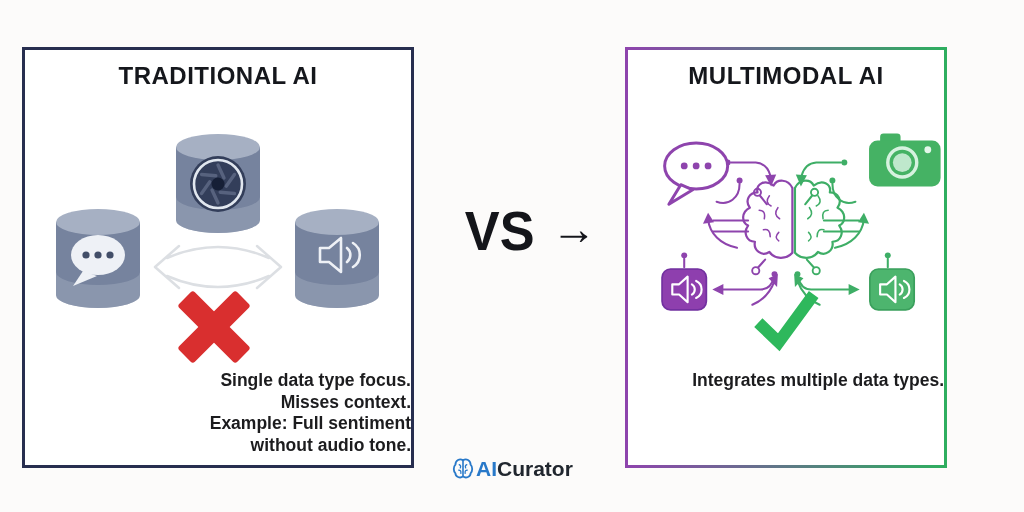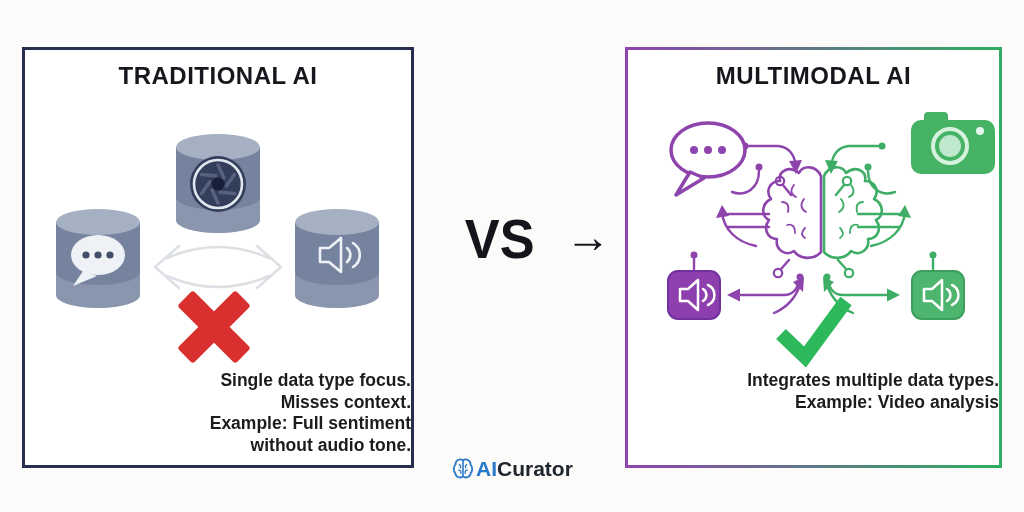--- a/index.html
+++ b/index.html
@@ -11,28 +11,28 @@
     --cross-red:#d92f2f; --check-green:#2eb85c;
     --purple:#8e44ad; --green:#3eae66;
     --logo-blue:#2979c9; --logo-dark:#20262e;
   }
   *{box-sizing:border-box;margin:0;padding:0}
   html,body{width:1024px;height:512px;overflow:hidden}
   body{font-family:"Liberation Sans","DejaVu Sans",sans-serif;background:var(--page-bg)}
   .stage{position:relative;width:1024px;height:512px;background:var(--page-bg)}
   .panel{position:absolute;top:47px;height:421px;background:var(--panel-bg)}
   .panel.left{left:22px;width:392px;border:3px solid var(--left-border)}
-  .panel.right{left:625px;width:377px;border:3px solid;
+  .panel.right{left:625px;width:322px;border:3px solid;
     border-image:linear-gradient(90deg,var(--grad-purple),var(--grad-green)) 1}
   .panel h2{position:absolute;top:12px;left:0;right:0;text-align:center;
     font-size:24px;font-weight:800;letter-spacing:.5px;color:var(--title-text)}
   .art{position:absolute;left:0;top:0;width:100%;height:100%;pointer-events:none}
   .caption{position:absolute;left:0;right:0;top:320px;text-align:right;
     font-size:17.5px;font-weight:700;line-height:21.5px;color:var(--body-text)}
-  .vs{position:absolute;left:463px;top:207px;display:flex;align-items:center;gap:29px;color:#14151a}
+  .vs{position:absolute;left:463px;top:199px;display:flex;align-items:center;gap:15px;color:#14151a}
   .vs-text{font-size:55px;font-weight:800;transform:scaleX(.95)}
   .vs-arrow{font-size:45px;font-weight:600;margin-top:-5px}
   .logo{position:absolute;left:450px;top:456px;display:flex;align-items:center;}
   .logo-ai{color:var(--logo-blue);font-weight:800;font-size:21px}
   .logo-cur{color:var(--logo-dark);font-weight:800;font-size:21px}
 
   
   .lt-arrow path{stroke:var(--arrow-gray);stroke-width:2.5;fill:none;stroke-linecap:round;stroke-linejoin:round}
   .cyl-body{fill:var(--cylinder-body)}
   .cyl-top{fill:var(--cylinder-top)}
@@ -224,21 +224,20 @@
           <path d="M75,239 a7,7 0 0 1 0,12"></path>
           <path d="M80,235 a11,11 0 0 1 0,20"></path>
         </g>
       </g>
 
       <path class="check" d="M153,284 L177,307 L218,251"></path>
     </svg>
 
     <div class="caption">
       <div>Integrates multiple data types.</div>
-      <div>Example: Video analysis</div>
     </div>
   </section>
 
   <footer class="logo">
     <svg width="26" height="26" viewBox="0 0 24 24">
       <path d="M12,4 C9,2 5,4 5,8 C3,10 3,14 5,16 C5,19 9,21 12,19 C15,21 19,19 19,16 C21,14 21,10 19,8 C19,4 15,2 12,4 Z" fill="none" stroke="#2979c9" stroke-width="1.7" stroke-linejoin="round"></path>
       <path d="M12,4 V19" stroke="#2979c9" stroke-width="1.5" fill="none"></path>
       <path d="M8.5,8 q2,1 1,3 M8,13 q2.5,0 2,3 M15.5,8 q-2,1 -1,3 M16,13 q-2.5,0 -2,3" stroke="#2979c9" stroke-width="1.2" fill="none" stroke-linecap="round"></path>
     </svg>
     <span>

